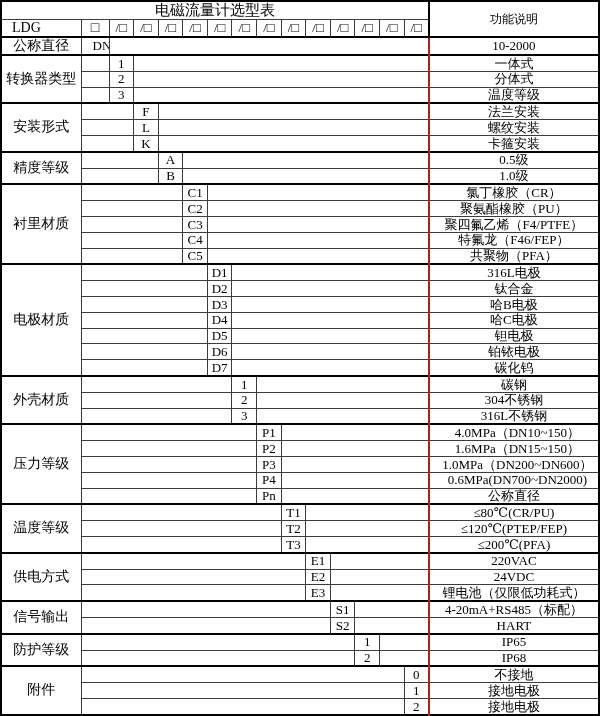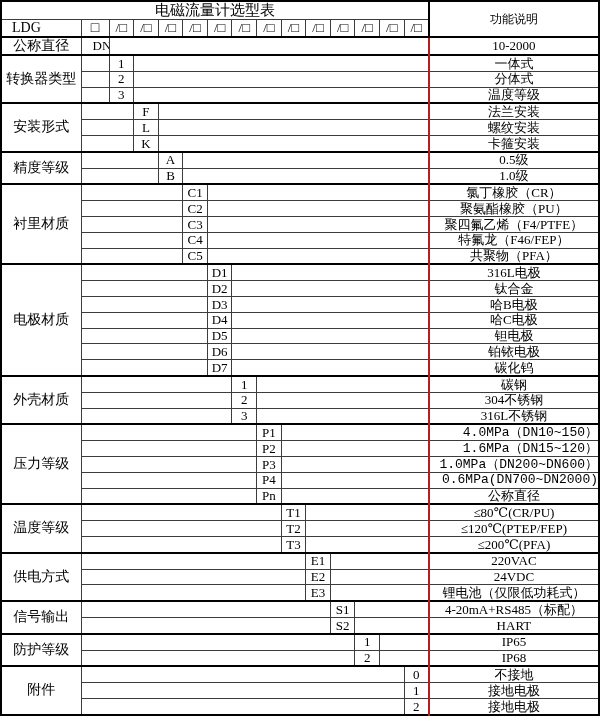--- a/index.html
+++ b/index.html
@@ -10,21 +10,21 @@
   }
   td{
     border:1px solid #3c3c3c;padding:0;margin:0;
     font-size:13px;text-align:center;vertical-align:middle;
     overflow:hidden;white-space:nowrap;line-height:1.05;
   }
   tr.sec > td{border-top:2px solid #000;}
   td.title{font-size:15px;}
   td.fhead{font-size:12px;border-left:2px solid #000;}
   td.desc{border-left:2px solid #b91c1c;}
-  td.desc.left{text-align:right;padding-left:7px;font-family:Liberation Mono, monospace;}
+  td.desc.left{text-align:center;padding-left:7px;}
   td.lbl{font-size:14px;}
   td.model{text-align:left;padding-left:10px;font-size:14px;}
   td.box0{font-size:14px;}
   td.slot{font-size:13px;}
   td.codedn{text-align:center;padding-left:11px;}
 </style>
 </head>
 <body>
 
 <table class="sel">
@@ -231,21 +231,21 @@
     <td class="lbl" rowspan="5">压力等级</td>
     <td colspan="7"></td>
     <td>P1</td>
     <td colspan="6"></td>
     <td class="desc left">4.0MPa（DN10~150）</td>
   </tr>
   <tr>
     <td colspan="7"></td>
     <td>P2</td>
     <td colspan="6"></td>
-    <td class="desc left">1.6MPa（DN15~120）</td>
+    <td class="desc left">1.6MPa（DN15~150）</td>
   </tr>
   <tr>
     <td colspan="7"></td>
     <td>P3</td>
     <td colspan="6"></td>
     <td class="desc left">1.0MPa（DN200~DN600）</td>
   </tr>
   <tr>
     <td colspan="7"></td>
     <td>P4</td>

